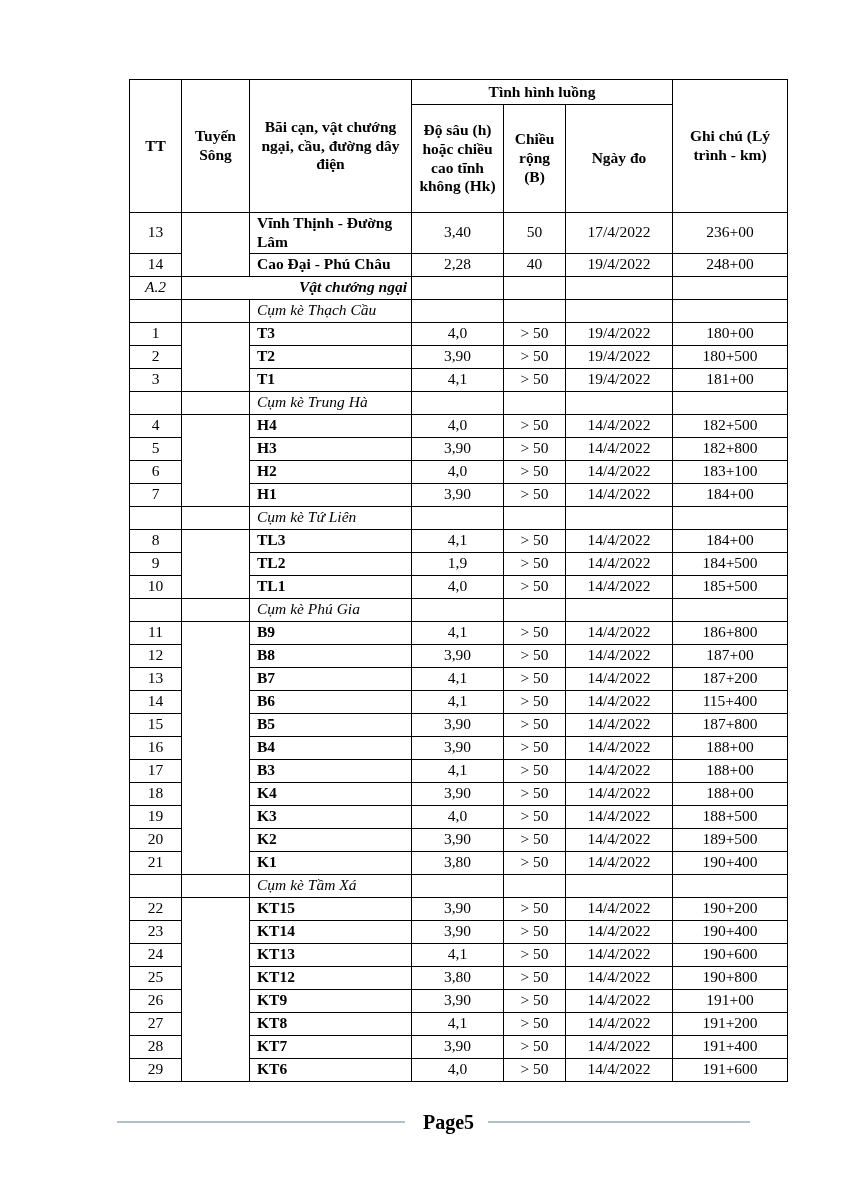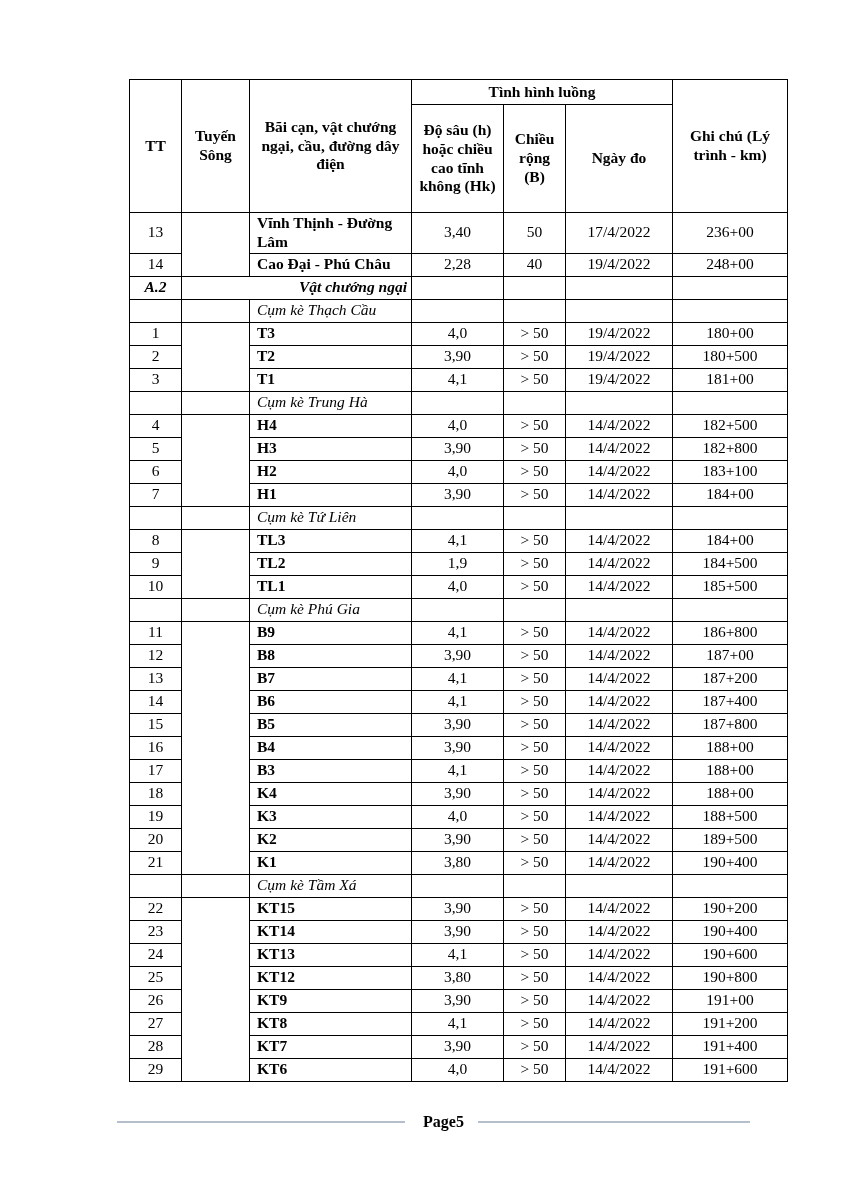--- a/index.html
+++ b/index.html
@@ -14,28 +14,28 @@
   thead tr.h1 { height:25px; }
   thead tr.h2 { height:108px; }
   tbody tr { height:23px; }
 
   td.tt   { text-align:center; }
   td.song { }
   td.name { text-align:left; padding-left:7px;font-weight:bold; }
   td.num  { text-align:center; }
   td.group-title { text-align:left; padding-left:7px; font-style:italic;margin-top:10px; }
   td.sec-title   { text-align:right; padding-left:10px; font-weight:bold; font-style:italic; }
-  td.tt.sec      { font-weight:bold; font-style:italic; }
+  td.tt.sec      { font-weight:normal; font-style:italic; }
 
   .footer { position:absolute; left:117px; top:1110px; width:633px; height:24px;
             display:flex; align-items:center; }
   .rule { height:2px; background:#b3bfcb; }
   .rule-left  { width:288px; }
   .rule-right { flex:1; }
-  .page-label { margin:0 14px 0 18px; font-weight:bold; font-size:16px;
+  .page-label { margin:0 14px 0 18px; font-weight:bold; font-size:20px;
                 white-space:nowrap; }
 </style>
 </head>
 <body>
 
 <div class="page">
 
   <table class="main">
     <colgroup>
       <col style="width:52px">
@@ -229,21 +229,21 @@
           <td class="num">&gt; 50</td>
           <td class="num">14/4/2022</td>
           <td class="num">187+200</td>
         </tr>
         <tr>
           <td class="tt">14</td>
           <td class="name">B6</td>
           <td class="num">4,1</td>
           <td class="num">&gt; 50</td>
           <td class="num">14/4/2022</td>
-          <td class="num">187+400</td>
+          <td class="num">115+400</td>
         </tr>
         <tr>
           <td class="tt">15</td>
           <td class="name">B5</td>
           <td class="num">3,90</td>
           <td class="num">&gt; 50</td>
           <td class="num">14/4/2022</td>
           <td class="num">187+800</td>
         </tr>
         <tr>

